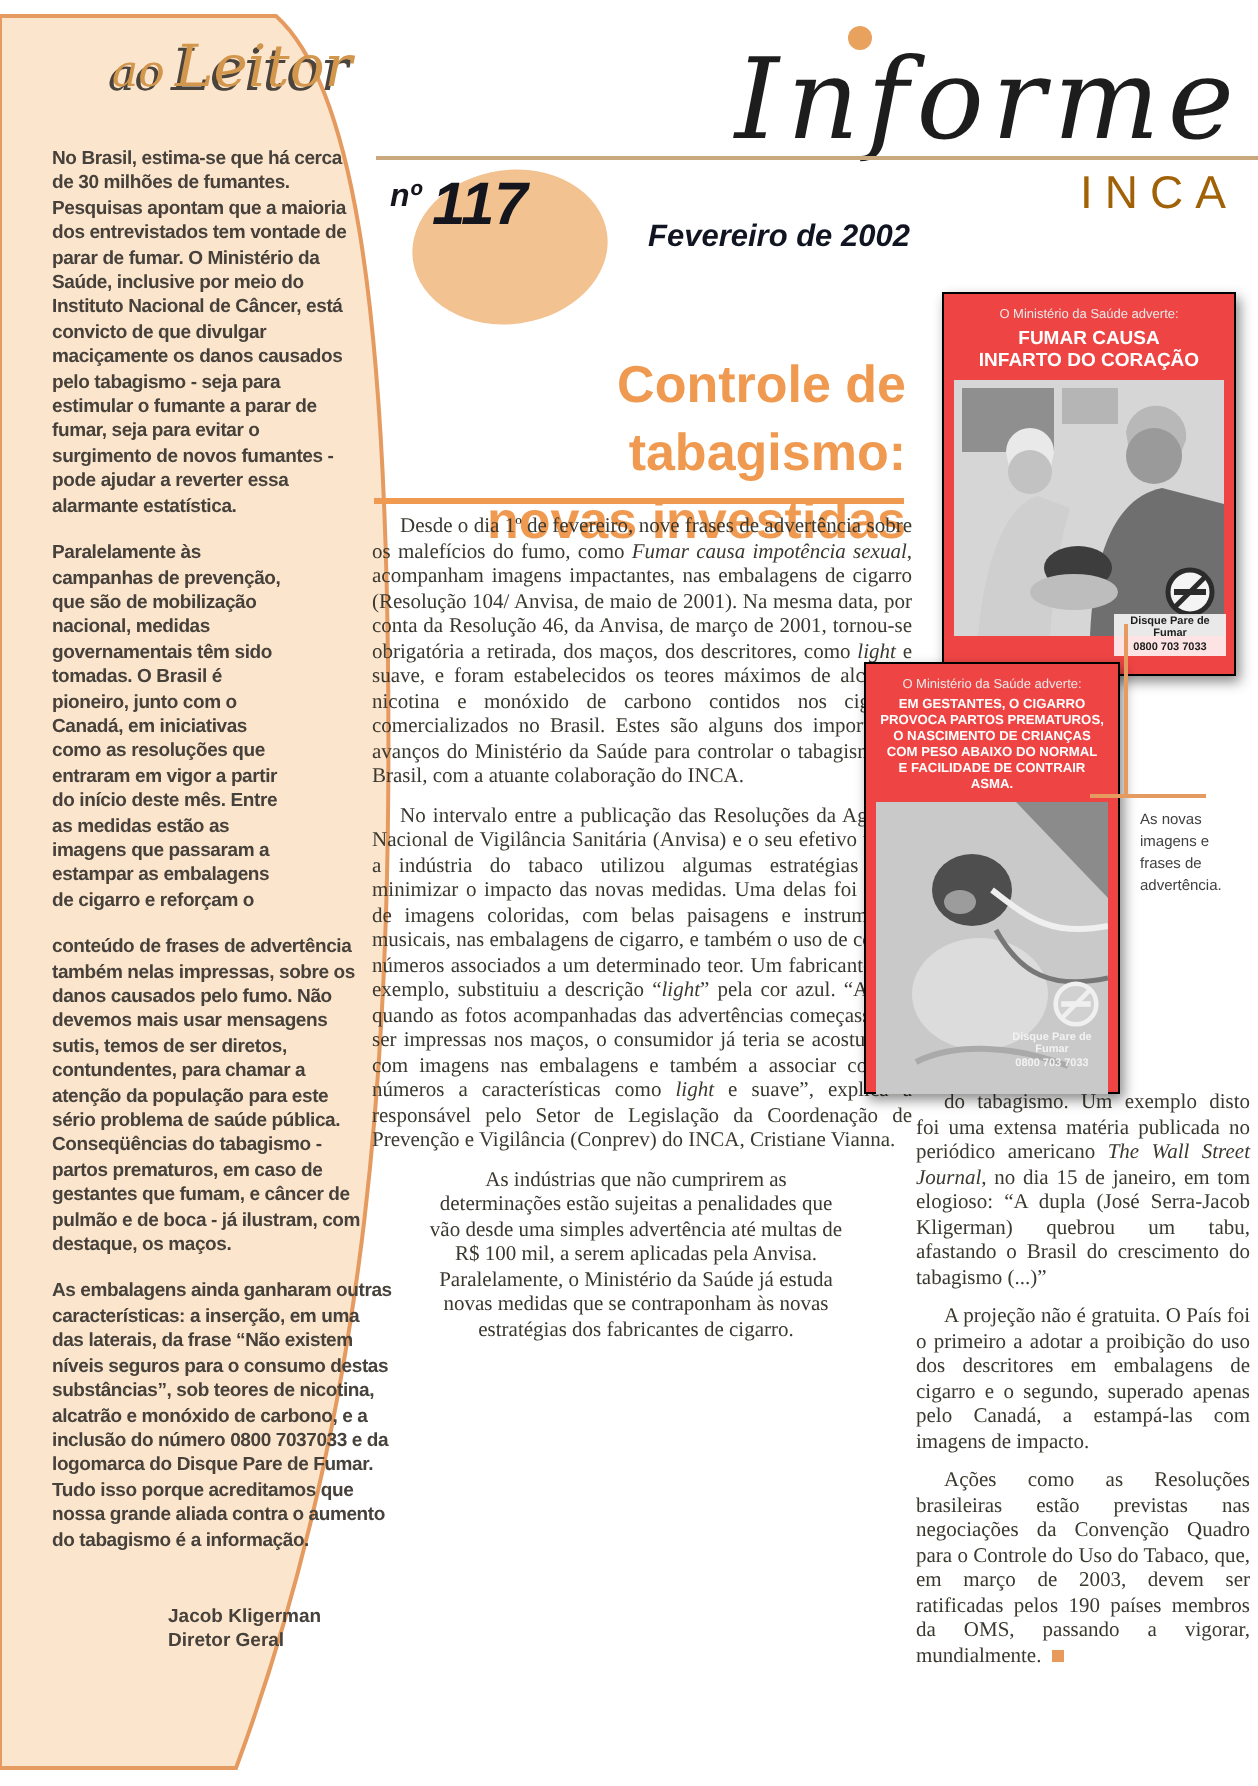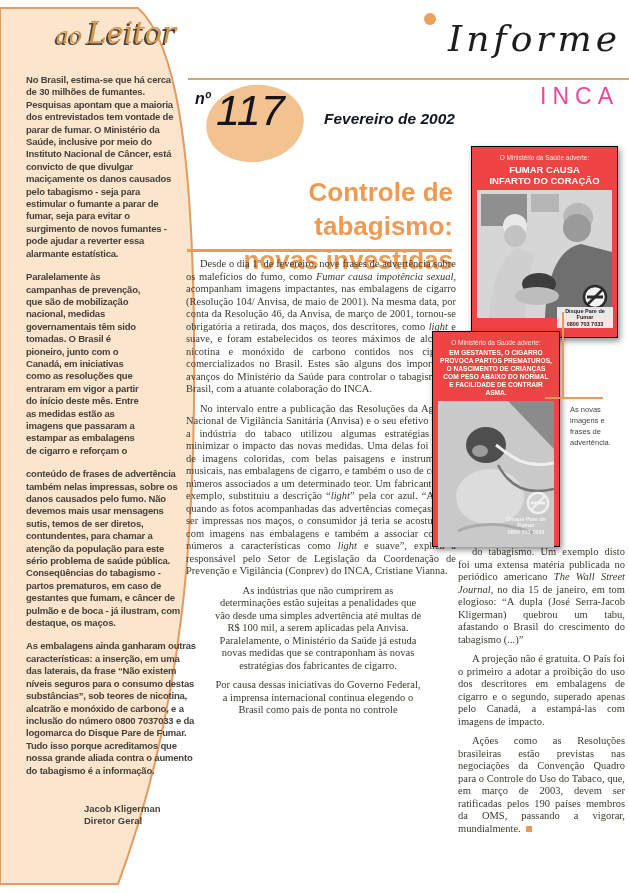--- a/index.html
+++ b/index.html
@@ -20,31 +20,31 @@
   .sb-w1{width:148px;}
   .sb-w2{width:118px;}
   .sb-w3{width:160px;}
   .sb-w4{width:170px;}
   .sb-sign{margin:26px 0 0 58px;font-weight:bold;font-size:9.5px;line-height:12.5px;color:#46413a;}
 
   
   .masthead-dot{position:absolute;left:424px;top:13px;width:12px;height:12px;border-radius:50%;
                 background:#e8a25d;}
   .masthead-title{position:absolute;right:8px;top:18px;font-family:"DejaVu Serif","Liberation Serif",serif;
-                  font-style:italic;font-size:36px;letter-spacing:4px;color:#1d1d1d;}
+                  font-style:italic;font-size:56px;letter-spacing:4px;color:#1d1d1d;}
   .masthead-divider{position:absolute;left:188px;top:78px;width:441px;height:2px;background:#c9a87e;}
   .masthead-subtitle{position:absolute;right:10px;top:83px;font-size:23px;letter-spacing:6px;
-                     color:#ec4899;}
+                     color:#a16207;}
 
   
   .issue-ellipse{position:absolute;left:206px;top:85px;width:98px;height:77px;border-radius:50%;
                  background:#f3c291;transform:rotate(-8deg);}
   .issue-prefix{position:absolute;left:195px;top:90px;font-size:16px;font-weight:bold;font-style:italic;
                 color:#15151d;}
-  .issue-number{position:absolute;left:216px;top:86px;font-size:43px;font-weight:normal;font-style:italic;
+  .issue-number{position:absolute;left:216px;top:86px;font-size:30px;font-weight:bold;font-style:italic;
                 color:#15151d;}
   .issue-date{position:absolute;left:324px;top:110px;font-size:15.5px;font-weight:bold;font-style:italic;
               color:#101521;}
 
   
   .headline{position:absolute;left:186px;top:175px;width:267px;text-align:right;
             font-size:26px;font-weight:bold;color:#ef9a50;line-height:34px;}
   .headline-rule{position:absolute;left:187px;top:249px;width:265px;height:3px;background:#ef9a50;}
 
   
@@ -117,21 +117,20 @@
   <div class="headline">
     <div>Controle de tabagismo:</div>
     <div>novas investidas</div>
   </div>
   <div class="headline-rule"></div>
 
   <div class="mid-col">
       <p><span>Desde o dia 1º de fevereiro, nove frases de advertência sobre os malefícios do fumo, como </span><i>Fumar causa impotência sexual</i><span>, acompanham imagens impactantes, nas embalagens de cigarro (Resolução 104/ Anvisa, de maio de 2001). Na mesma data, por conta da Resolução 46, da Anvisa, de março de 2001, tornou-se obrigatória a retirada, dos maços, dos descritores, como </span><i>light</i><span> e suave, e foram estabelecidos os teores máximos de alcatrão, nicotina e monóxido de carbono contidos nos cigarros comercializados no Brasil. Estes são alguns dos importantes avanços do Ministério da Saúde para controlar o tabagismo no Brasil, com a atuante colaboração do INCA.</span></p>
       <p><span>No intervalo entre a publicação das Resoluções da Agência Nacional de Vigilância Sanitária (Anvisa) e o seu efetivo vigor, a indústria do tabaco utilizou algumas estratégias para minimizar o impacto das novas medidas. Uma delas foi o uso de imagens coloridas, com belas paisagens e instrumentos musicais, nas embalagens de cigarro, e também o uso de cores e números associados a um determinado teor. Um fabricante, por exemplo, substituiu a descrição “</span><i>light</i><span>” pela cor azul. “Assim, quando as fotos acompanhadas das advertências começassem a ser impressas nos maços, o consumidor já teria se acostumado com imagens nas embalagens e também a associar cores e números a características como </span><i>light</i><span> e suave”, explica a responsável pelo Setor de Legislação da Coordenação de Prevenção e Vigilância (Conprev) do INCA, Cristiane Vianna.</span></p>
       <p class="centered"><span>As indústrias que não cumprirem as determinações estão sujeitas a penalidades que vão desde uma simples advertência até multas de R$ 100 mil, a serem aplicadas pela Anvisa. Paralelamente, o Ministério da Saúde já estuda novas medidas que se contraponham às novas estratégias dos fabricantes de cigarro.</span></p>
-      <p class="centered"><span>Por causa dessas iniciativas do Governo Federal, a imprensa internacional continua elegendo o Brasil como país de ponta no controle</span></p>
     </div>
   <div class="right-col">
       <p><span>do tabagismo. Um exemplo disto foi uma extensa matéria publicada no periódico americano </span><i>The Wall Street Journal</i><span>, no dia 15 de janeiro, em tom elogioso: “A dupla (José Serra-Jacob Kligerman) quebrou um tabu, afastando o Brasil do crescimento do tabagismo (...)”</span></p>
       <p><span>A projeção não é gratuita. O País foi o primeiro a adotar a proibição do uso dos descritores em embalagens de cigarro e o segundo, superado apenas pelo Canadá, a estampá-las com imagens de impacto.</span></p>
       <p><span>Ações como as Resoluções brasileiras estão previstas nas negociações da Convenção Quadro para o Controle do Uso do Tabaco, que, em março de 2003, devem ser ratificadas pelos 190 países membros da OMS, passando a vigorar, mundialmente.</span><span class="end-square"></span></p>
     </div>
 
   <div class="pack pack1">
     <div class="pack-header">O Ministério da Saúde adverte:</div>
     <div class="pack-warn">

